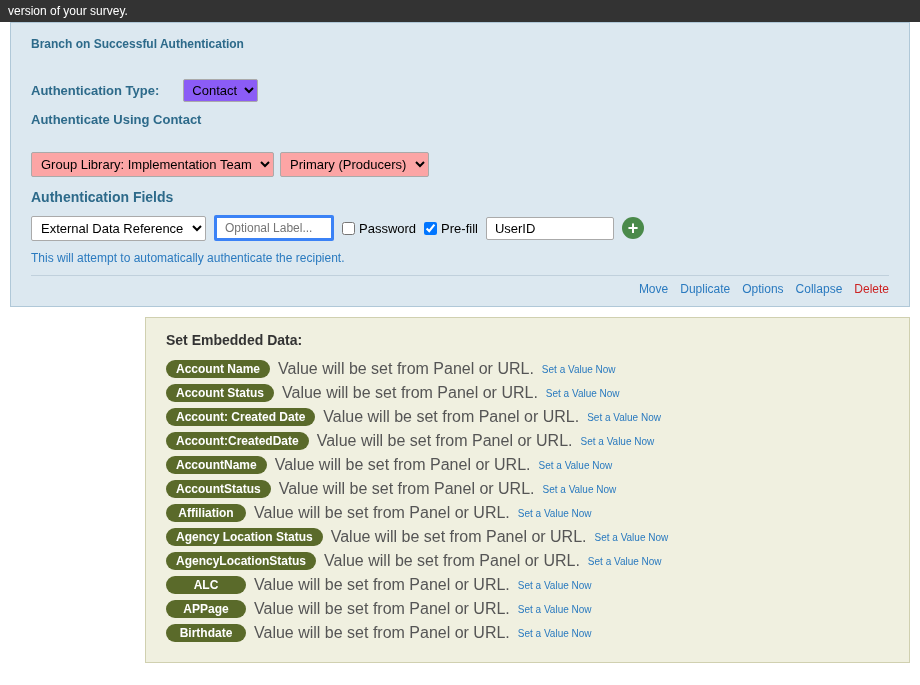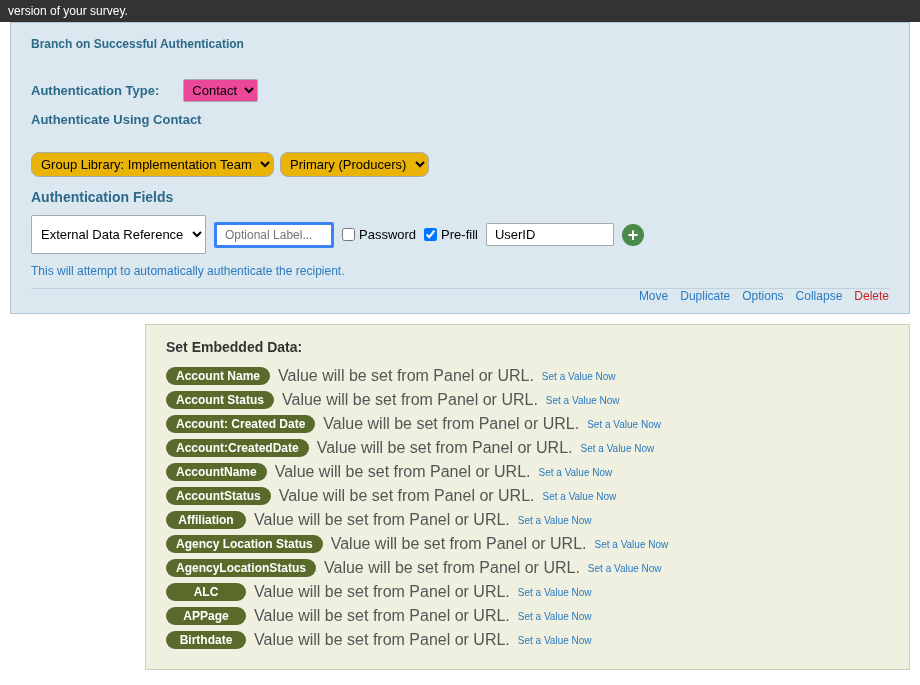--- a/index.html
+++ b/index.html
@@ -48,43 +48,43 @@
       font-size: 13px;
       font-weight: bold;
       margin-right: 24px;
       white-space: nowrap;
     }
 
     .auth-type-select {
       border: 1px solid #aaa;
       padding: 2px 4px;
       font-size: 13px;
-      background: #ec4899;
+      background: #8b5cf6;
       border-radius: 2px;
     }
 
     .auth-using-title {
       color: #2d6a8a;
       font-size: 13px;
       font-weight: bold;
       margin-bottom: 25px;
     }
 
     .select-group {
       display: flex;
       gap: 6px;
       margin-bottom: 12px;
     }
 
     .select-group select {
       border: 1px solid #aaa;
       padding: 3px 5px;
       font-size: 13px;
-      background: #eab308;
-      border-radius: 8px;
+      background: #fca5a5;
+      border-radius: 2px;
     }
 
     .auth-fields-title {
       color: #2d6a8a;
       font-size: 14px;
       font-weight: bold;
       margin-bottom: 10px;
     }
 
     .auth-fields-row {
@@ -99,21 +99,21 @@
       align-items: center;
       border: 1px solid #aaa;
       background: #fff;
       border-radius: 2px;
     }
 
     .field-dropdown select {
       border: none;
       background: transparent;
       font-size: 13px;
-      padding: 10px 5px;
+      padding: 3px 5px;
       outline: none;
     }
 
     .optional-label-input {
       border: 3px solid #3b82f6;
       padding: 3px 8px;
       font-size: 12px;
       color: #aaa;
       border-radius: 2px;
       width: 120px;
@@ -156,21 +156,21 @@
     .auto-auth-note {
       color: #2a7abf;
       font-size: 12px;
       margin-bottom: 10px;
     }
 
     .action-links {
       display: flex;
       justify-content: flex-end;
       gap: 12px;
-      padding-top: 0;
+      padding-top: 6px;
       border-top: 1px solid #c0d0dc;
     }
 
     .action-link {
       color: #2a7abf;
       font-size: 12px;
       cursor: pointer;
       text-decoration: none;
     }
 

